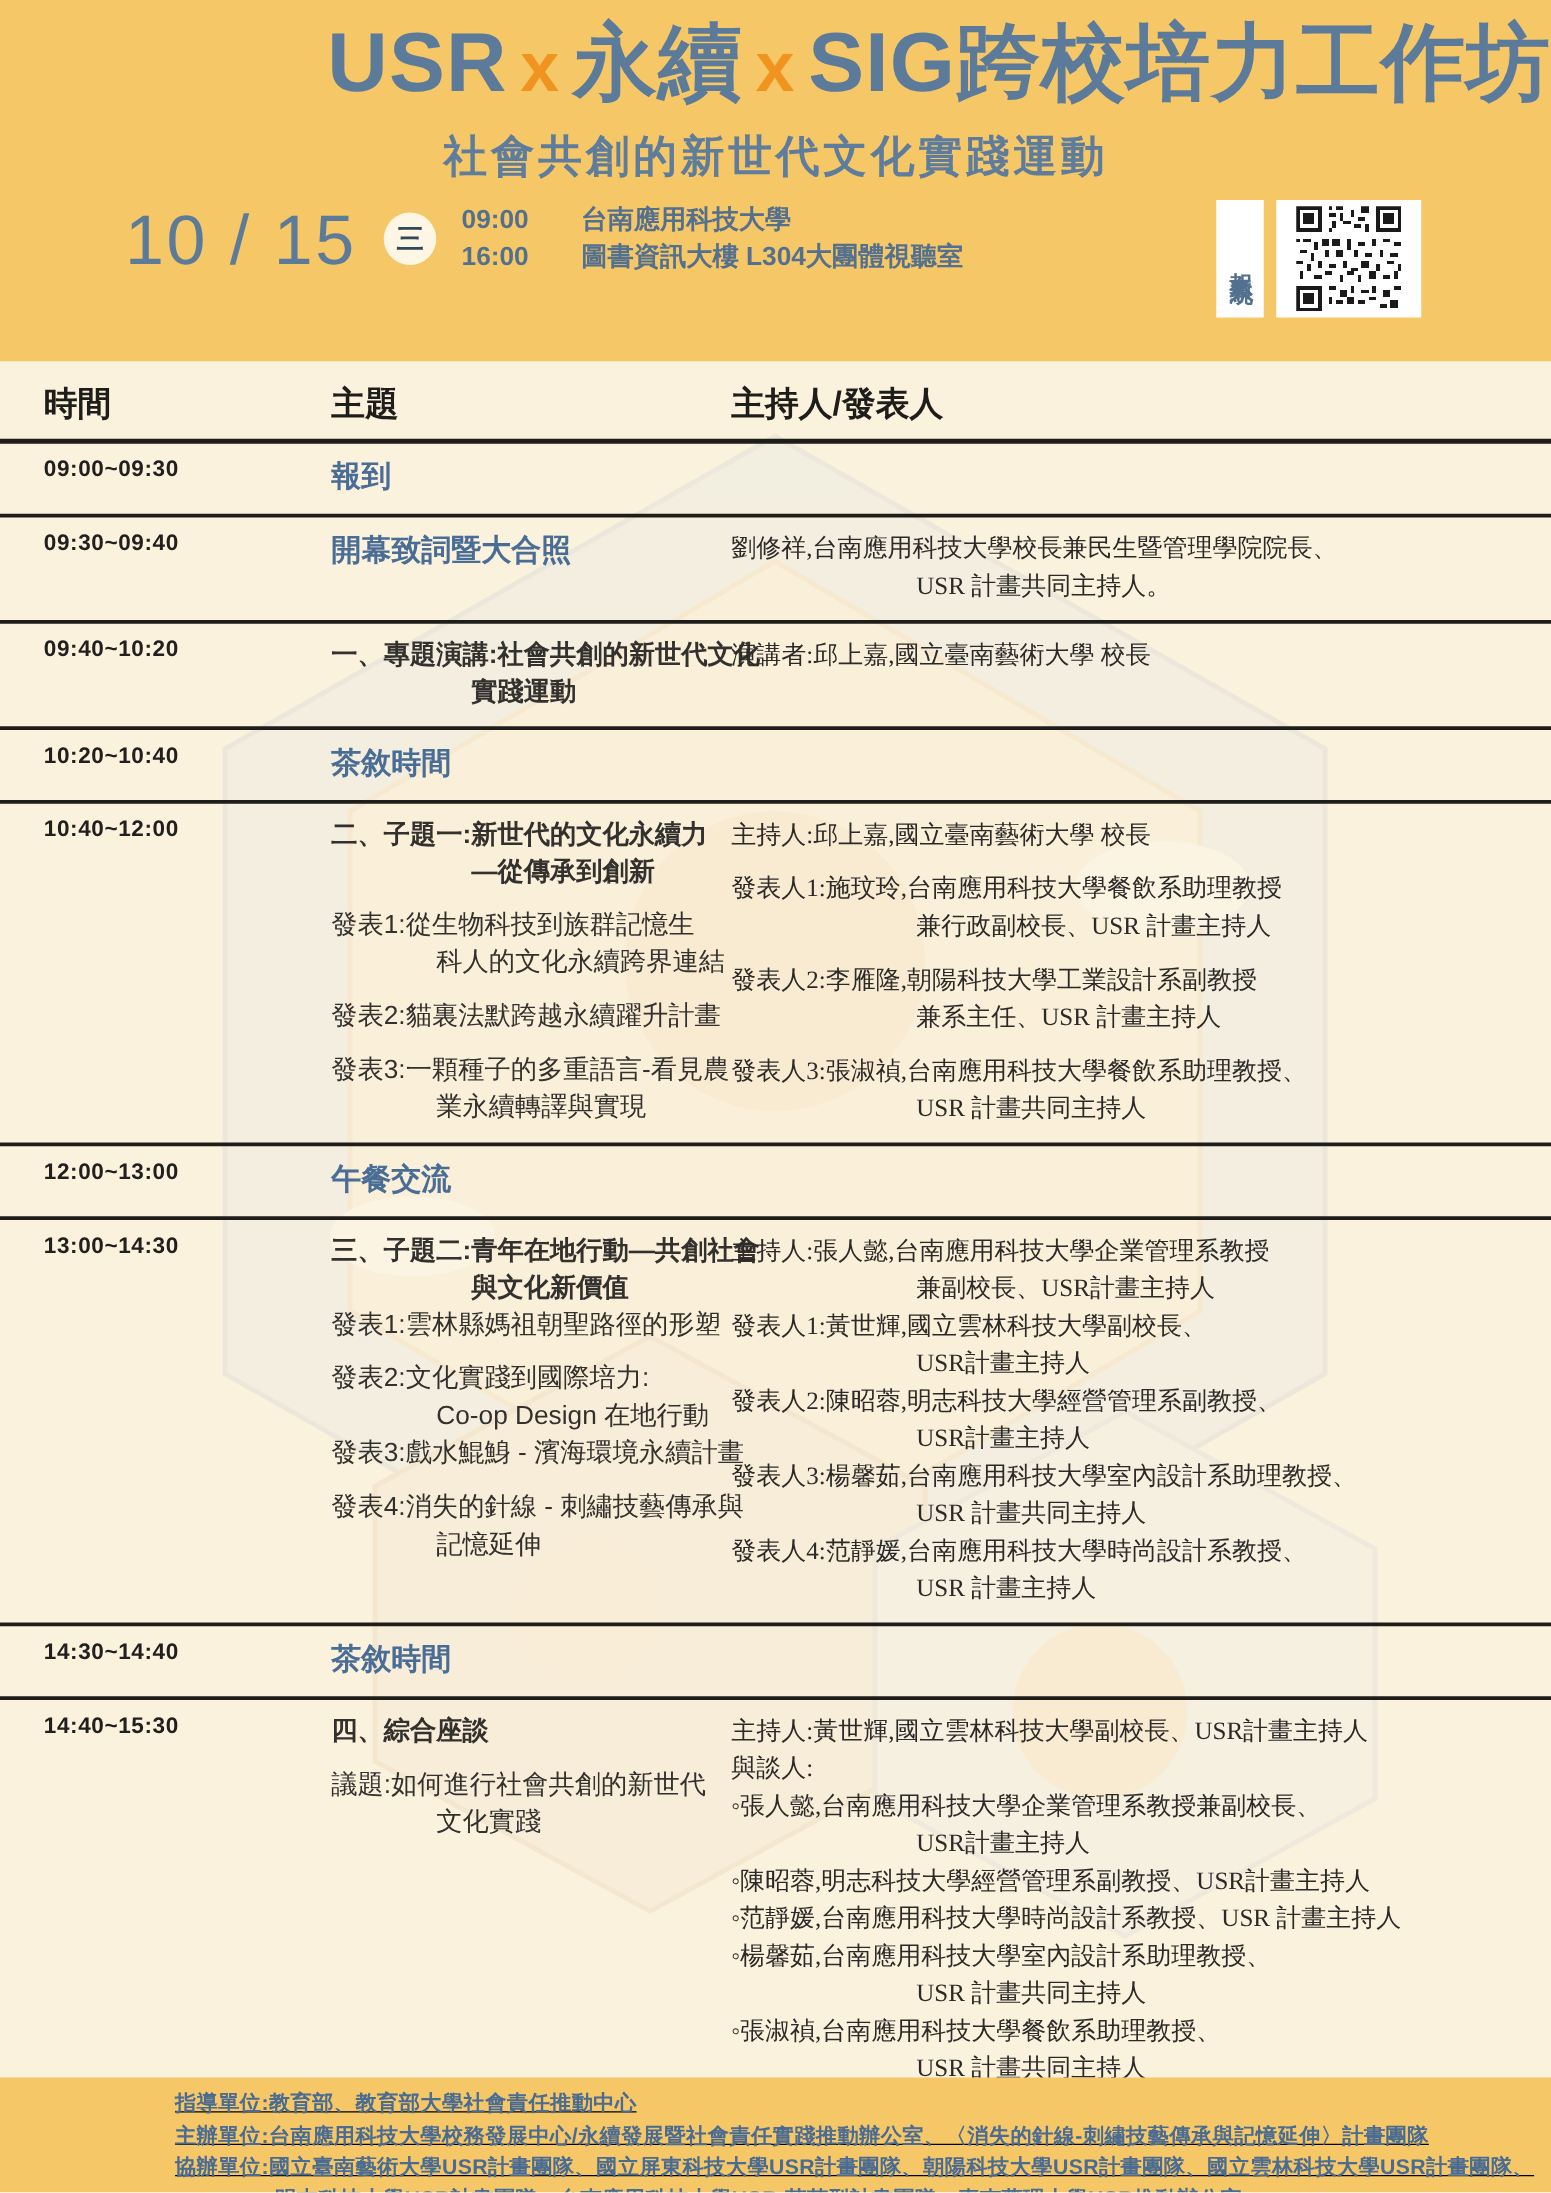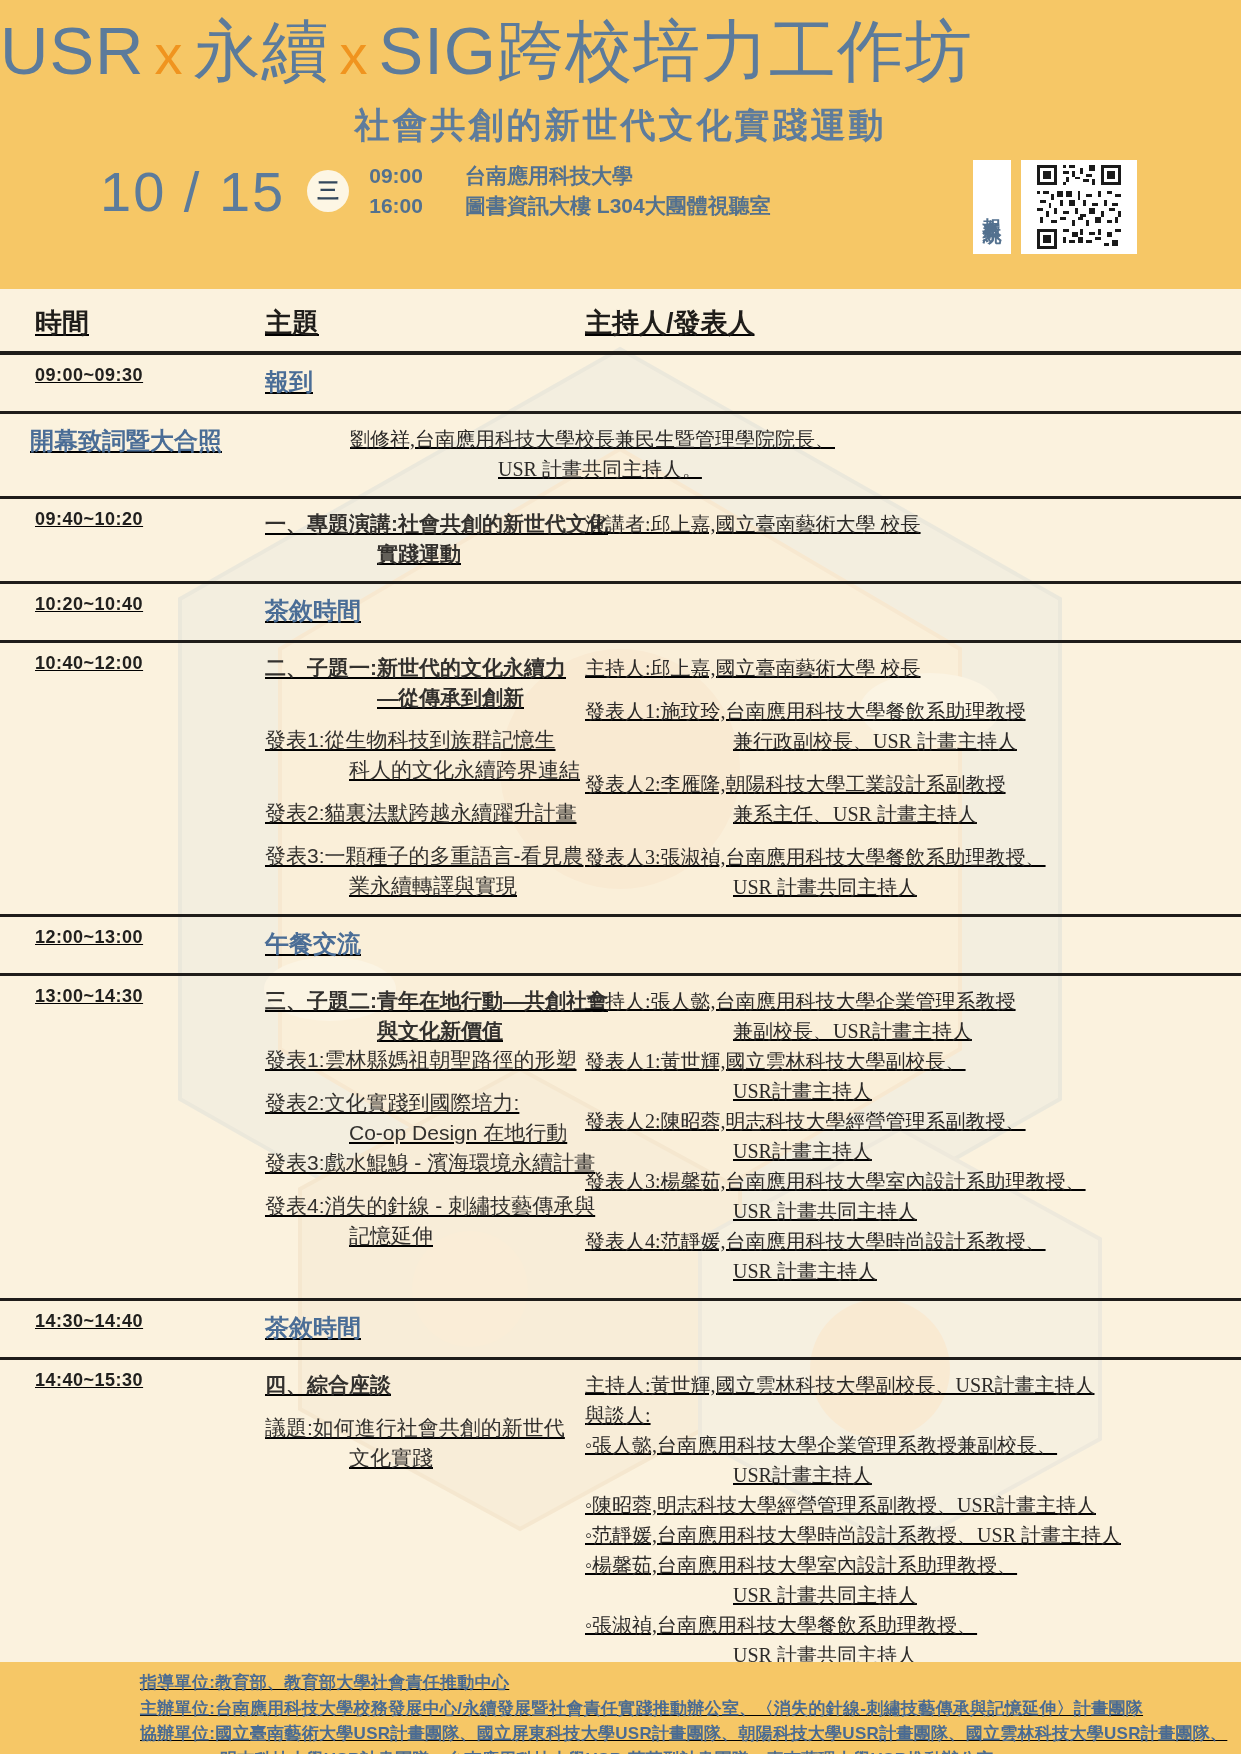--- a/index.html
+++ b/index.html
@@ -2,38 +2,38 @@
 <html><head>
 <meta charset="utf-8">
 <style>
   * { margin:0; padding:0; box-sizing:border-box; }
   html,body { width:1241px; }
   body { font-family:"Liberation Sans", sans-serif; }
   .page { width:1241px; height:1754px; overflow:hidden; display:flex; flex-direction:column; background:#fbf2de; position:relative; }
 
   
   .hdr { background:#f6c766; height:289px; position:relative; flex:0 0 auto; padding-top:14px; }
-  .title { text-align:left; font-size:67px; font-weight:normal; color:#5c7b9b; letter-spacing:1px; line-height:1.1; }
+  .title { text-align:right; font-size:67px; font-weight:bold; color:#5c7b9b; letter-spacing:1px; line-height:1.1; }
   .title .xsep { color:#f0941f; font-size:56px; padding:0 10px; }
   .subtitle { text-align:center; font-size:46px; font-weight:bold; color:#5c7b9b; letter-spacing:2px; margin-top:8px; }
   .tagline { text-align:center; font-size:35px; font-weight:bold; color:#5e7c9c; letter-spacing:3px; margin-top:14px; }
   .date-row { display:flex; align-items:center; margin:10px 0 0 100px; }
   .date-big { font-size:56px; font-weight:normal; color:#5c7b9b; letter-spacing:2px; }
   .wk-circle { width:42px; height:42px; border-radius:50%; background:#fdf6e4; color:#33475c; font-size:22px; font-weight:bold; display:flex; align-items:center; justify-content:center; margin-left:22px; }
   .times { margin-left:20px; color:#53718f; font-size:21px; font-weight:bold; line-height:1.45; }
   .venue { margin-left:42px; color:#53718f; font-size:21px; font-weight:bold; line-height:1.45; }
   .qr-wrap { position:absolute; top:160px; right:104px; display:flex; gap:10px; }
   .qr-label { background:#fff; width:38px; height:94px; display:flex; align-items:center; justify-content:center; writing-mode:vertical-rl; text-orientation:upright; color:#53718f; font-weight:bold; font-size:19px; letter-spacing:2px; }
   .qr-box { background:#fff; width:116px; height:94px; display:flex; align-items:center; justify-content:center; }
   .qr-box svg { display:block; }
 
   
   .sched { flex:1 1 auto; position:relative; padding:0; overflow:hidden; }
   .wm { position:absolute; inset:0; pointer-events:none; opacity:0.16; }
-  .thead, .trow { display:flex; position:relative; border-bottom:3px solid #1f1d1a;text-decoration:underline; }
+  .thead, .trow { display:flex; position:relative; border-bottom:3px solid #1f1d1a; }
   .thead { border-bottom-width:4px; padding:16px 0 10px 0; }
   .thead > div { font-size:27px; font-weight:bold; color:#1f1d1a; }
   .c-time { width:235px; padding-left:35px; flex:0 0 auto; }
   .c-topic { width:350px; padding-left:30px; flex:0 0 auto; }
   .c-host { flex:1 1 auto; padding-right:26px; }
   .trow { padding:10px 0 12px 0; }
   .trow .c-time { font-size:18px; font-weight:bold; color:#21201e; letter-spacing:0.5px; }
   .trow .c-topic { font-size:21px; color:#33312e; line-height:1.42; }
   .trow .c-host { font-family:"Liberation Serif", serif; font-size:20px; color:#2c2a28; line-height:1.5; }
   .ln { white-space:nowrap; }
@@ -177,20 +177,21 @@
 
     <div id="schedule-rows">
         <div class="trow">
           <div class="c-time">09:00~09:30</div>
           <div class="c-topic">
             <div class="ln blue">報到</div>
           </div>
           <div class="c-host"></div>
         </div>
         <div class="trow">
+          <div class="c-time">09:30~09:40</div>
           <div class="c-topic">
             <div class="ln blue">開幕致詞暨大合照</div>
           </div>
           <div class="c-host">
             <div class="ln ">劉修祥,台南應用科技大學校長兼民生暨管理學院院長、</div>
             <div class="ln ind">USR 計畫共同主持人。</div>
           </div>
         </div>
         <div class="trow">
           <div class="c-time">09:40~10:20</div>

